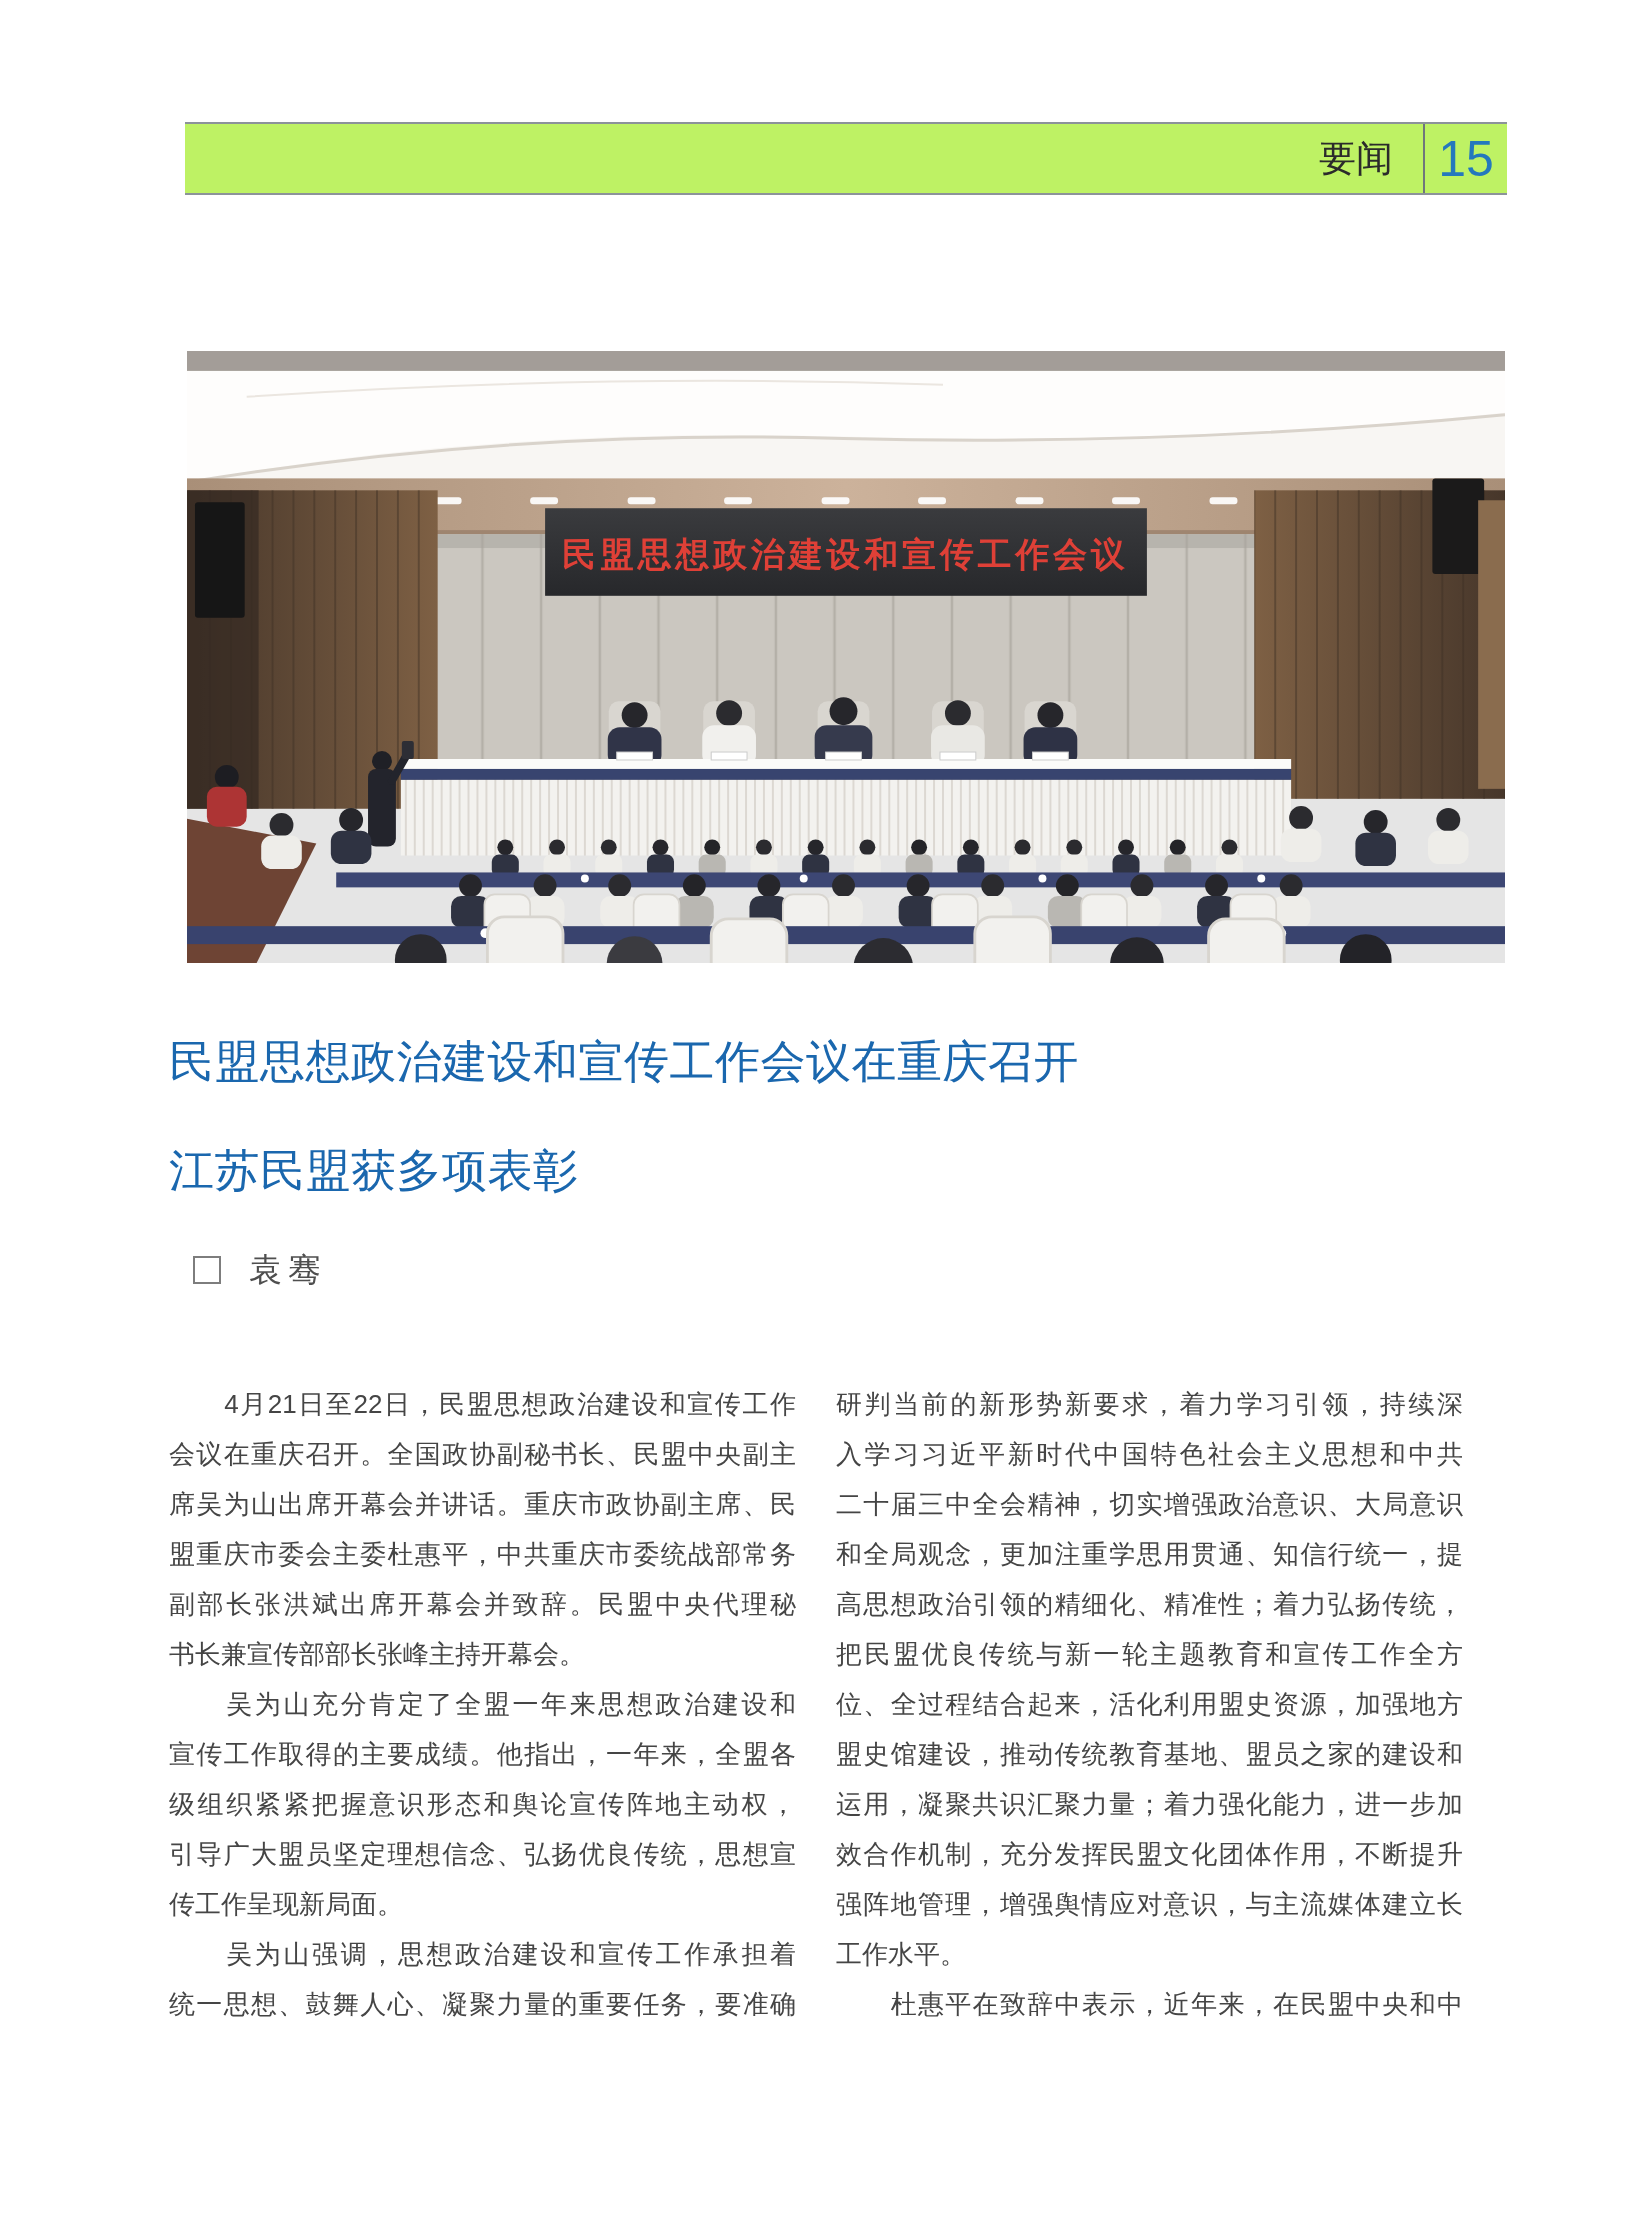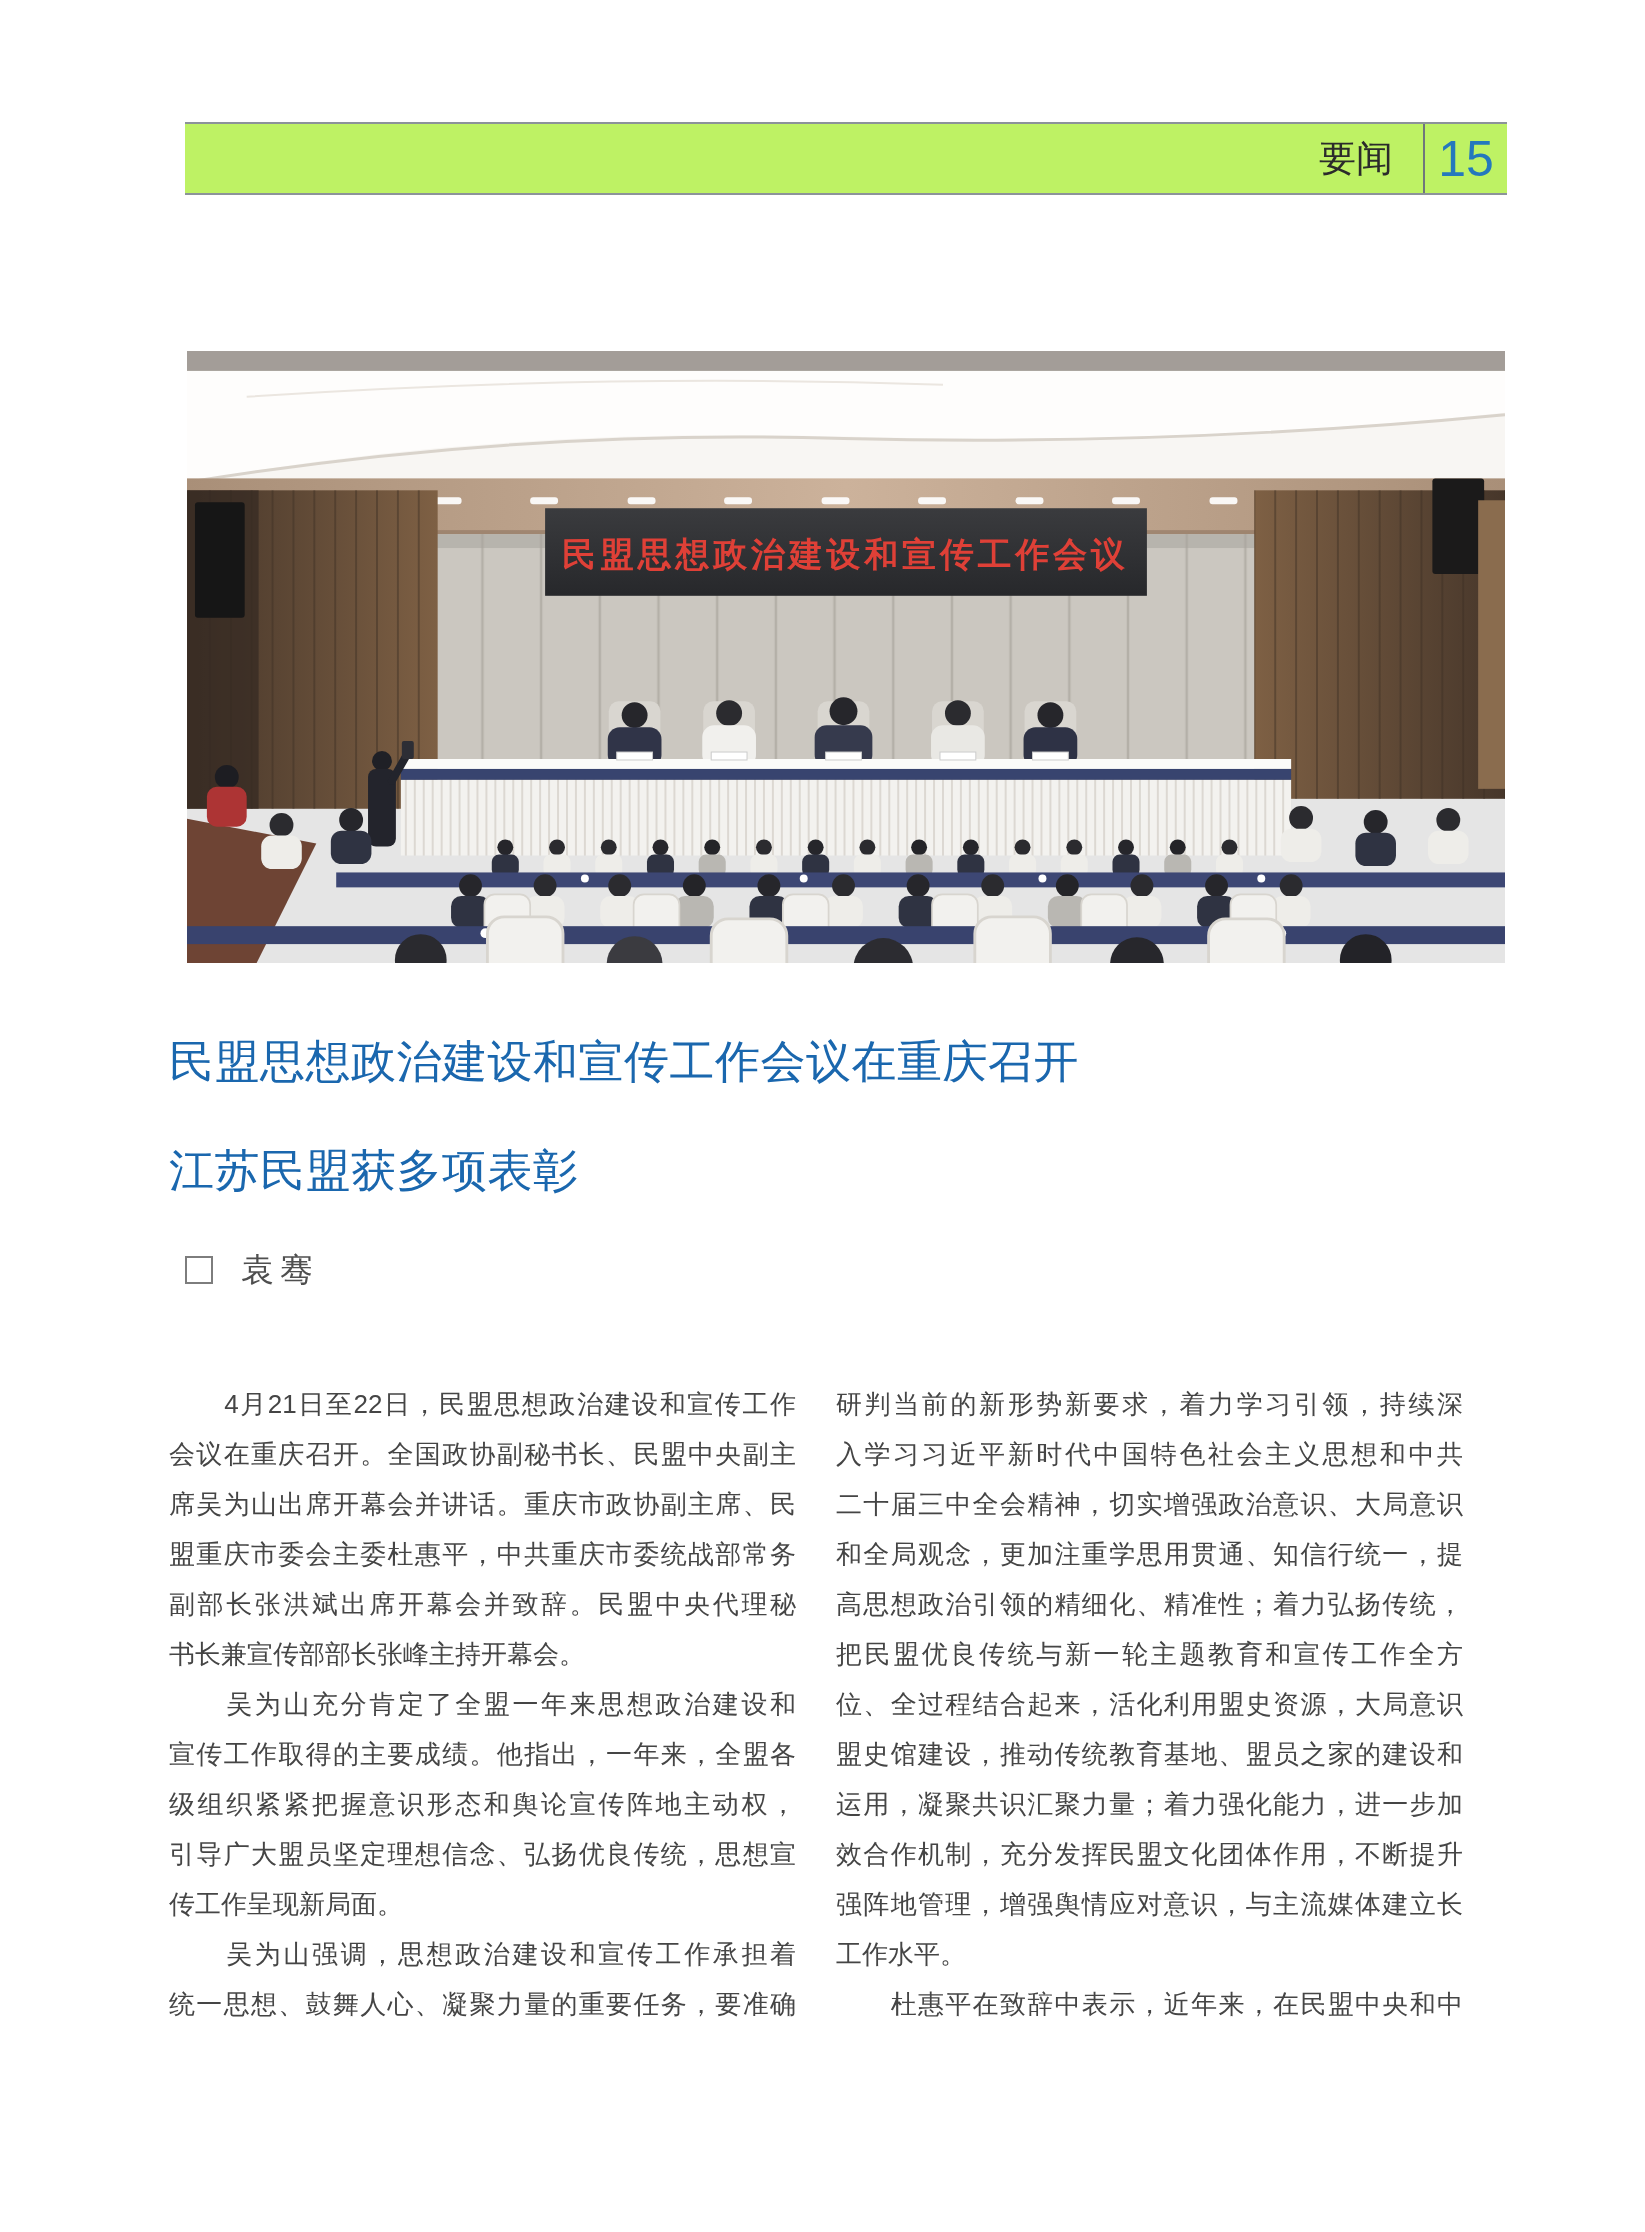--- a/index.html
+++ b/index.html
@@ -37,21 +37,21 @@
   }
   .photo svg{display:block;}
   
   .title{
     position:absolute;left:169px;top:1007px;width:1343px;
     color:#1a67ae;font-size:45px;line-height:109px;font-weight:500;
     letter-spacing:0.5px;
   }
   
   .byline{
-    position:absolute;left:185px;top:1248px;height:44px;
+    position:absolute;left:193px;top:1248px;height:44px;
     display:flex;align-items:center;
   }
   .byline-square{
     width:28px;height:28px;border:2px solid #7d7d7d;box-sizing:border-box;
     margin-right:28px;background:transparent;
   }
   .byline-name{font-size:33px;color:#4f4f4f;letter-spacing:6px;}
   
   .col{
     position:absolute;top:1379px;width:627px;
@@ -326,21 +326,21 @@
     <div class="line">统一思想、鼓舞人心、凝聚力量的重要任务，要准确</div>
   </div>
 
   <div class="col col-right">
     <div class="line">研判当前的新形势新要求，着力学习引领，持续深</div>
     <div class="line">入学习习近平新时代中国特色社会主义思想和中共</div>
     <div class="line">二十届三中全会精神，切实增强政治意识、大局意识</div>
     <div class="line">和全局观念，更加注重学思用贯通、知信行统一，提</div>
     <div class="line">高思想政治引领的精细化、精准性；着力弘扬传统，</div>
     <div class="line">把民盟优良传统与新一轮主题教育和宣传工作全方</div>
-    <div class="line">位、全过程结合起来，活化利用盟史资源，大局意识</div>
+    <div class="line">位、全过程结合起来，活化利用盟史资源，加强地方</div>
     <div class="line">盟史馆建设，推动传统教育基地、盟员之家的建设和</div>
     <div class="line">运用，凝聚共识汇聚力量；着力强化能力，进一步加</div>
     <div class="line">效合作机制，充分发挥民盟文化团体作用，不断提升</div>
     <div class="line">强阵地管理，增强舆情应对意识，与主流媒体建立长</div>
     <div class="line end">工作水平。</div>
     <div class="line">　　杜惠平在致辞中表示，近年来，在民盟中央和中</div>
   </div>
 
 </div>
 

